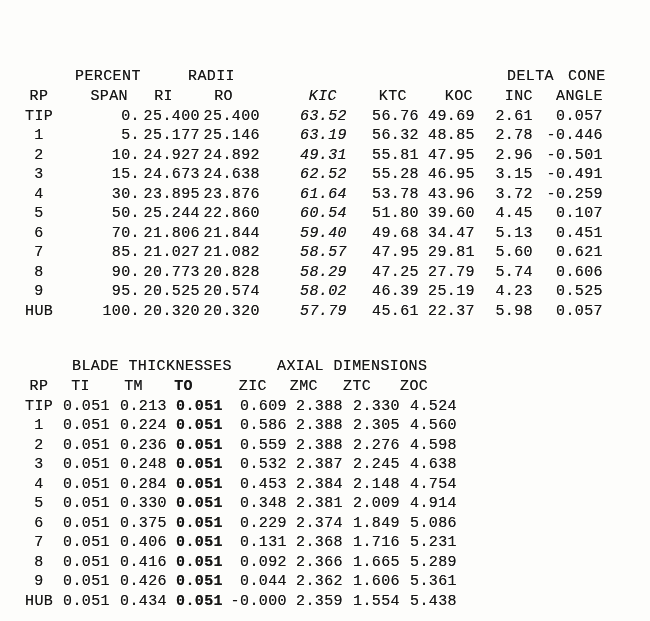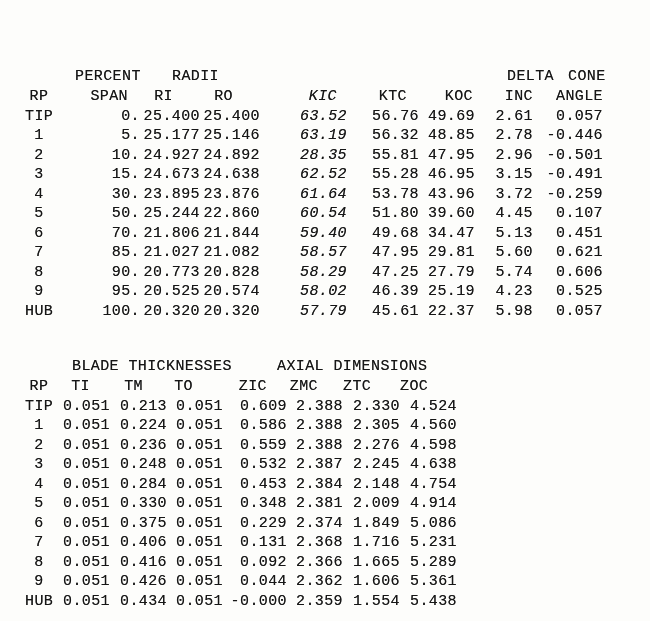--- a/index.html
+++ b/index.html
@@ -58,35 +58,35 @@
   #t1 td:nth-child(4){ width: 60px; }
   #t1 td:nth-child(5){ width: 87px; font-style: italic; }
   #t1 td:nth-child(6){ width: 72px; }
   #t1 td:nth-child(7){ width: 56px; }
   #t1 td:nth-child(8){ width: 58px; }
   #t1 td:nth-child(9){ width: 70px; }
   
   #t2 td:nth-child(1){ width: 28px; text-align: center; }
   #t2 td:nth-child(2){ width: 57px; }
   #t2 td:nth-child(3){ width: 57px; }
-  #t2 td:nth-child(4){ width: 56px; }
+  #t2 td:nth-child(4){ width: 56px; font-weight: bold; }
   #t2 td:nth-child(5){ width: 64px; }
   #t2 td:nth-child(6){ width: 56px; }
   #t2 td:nth-child(7){ width: 57px; }
   #t2 td:nth-child(8){ width: 57px; }
 </style>
 </head>
 <body>
 
 <div class="page">
 
 
   <div class="ghdr t1g">
     <span class="gh" style="left:75px">PERCENT</span>
-    <span class="gh" style="left:172px">RADII</span>
+    <span class="gh" style="left:188px">RADII</span>
     <span class="gh" style="left:507px">DELTA</span>
     <span class="gh" style="left:568px">CONE</span>
   </div>
 
   <table id="t1">
     <thead>
       <tr>
         <td>RP</td>
         <td style="padding-right:12px">SPAN</td>
         <td style="padding-right:27px">RI</td>
@@ -119,21 +119,21 @@
           <td>56.32</td>
           <td>48.85</td>
           <td>2.78</td>
           <td>-0.446</td>
         </tr>
         <tr>
           <td>2</td>
           <td>10.</td>
           <td>24.927</td>
           <td>24.892</td>
-          <td>28.35</td>
+          <td>49.31</td>
           <td>55.81</td>
           <td>47.95</td>
           <td>2.96</td>
           <td>-0.501</td>
         </tr>
         <tr>
           <td>3</td>
           <td>15.</td>
           <td>24.673</td>
           <td>24.638</td>

